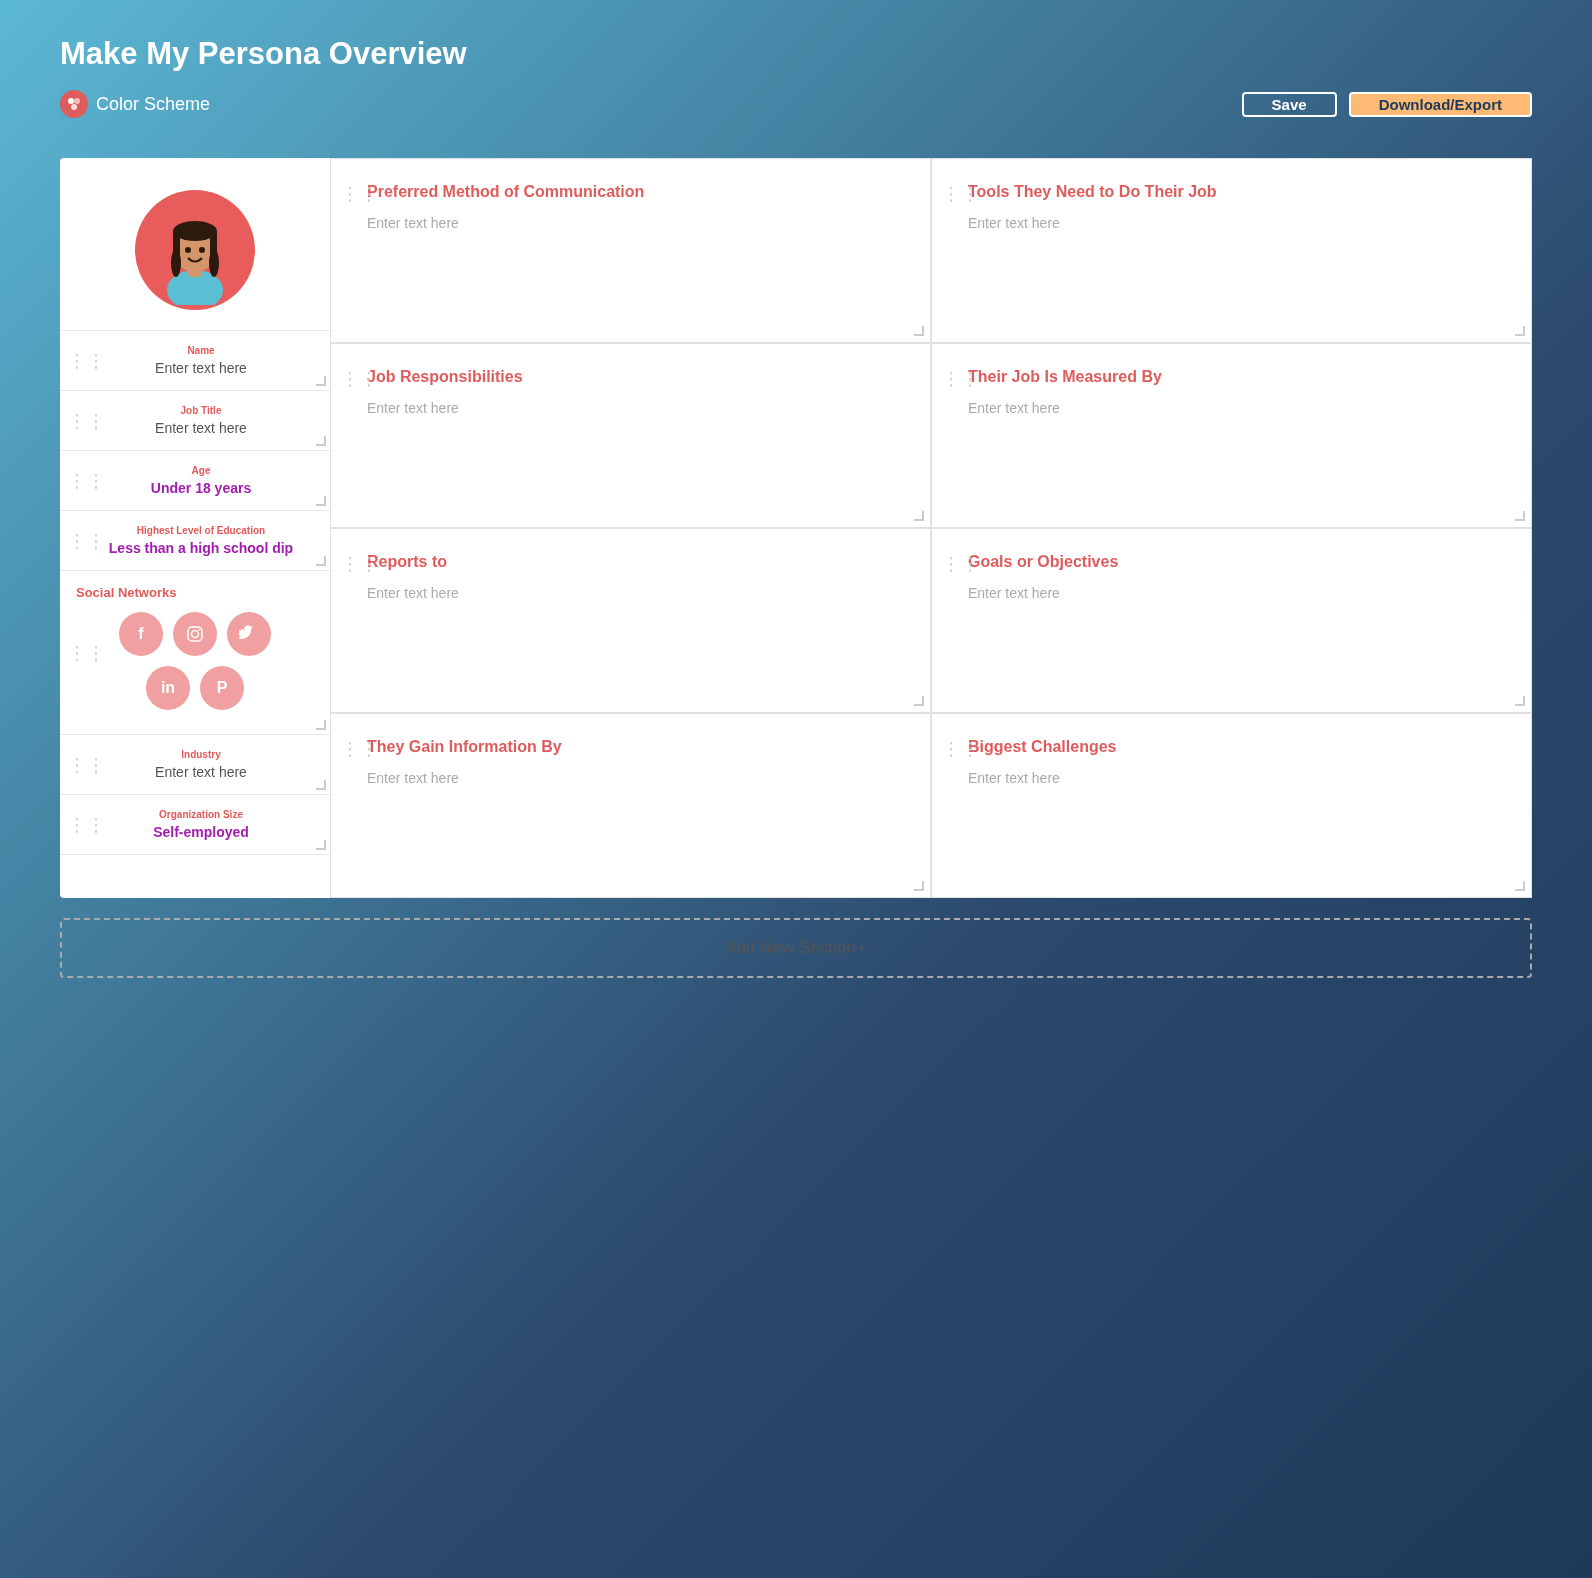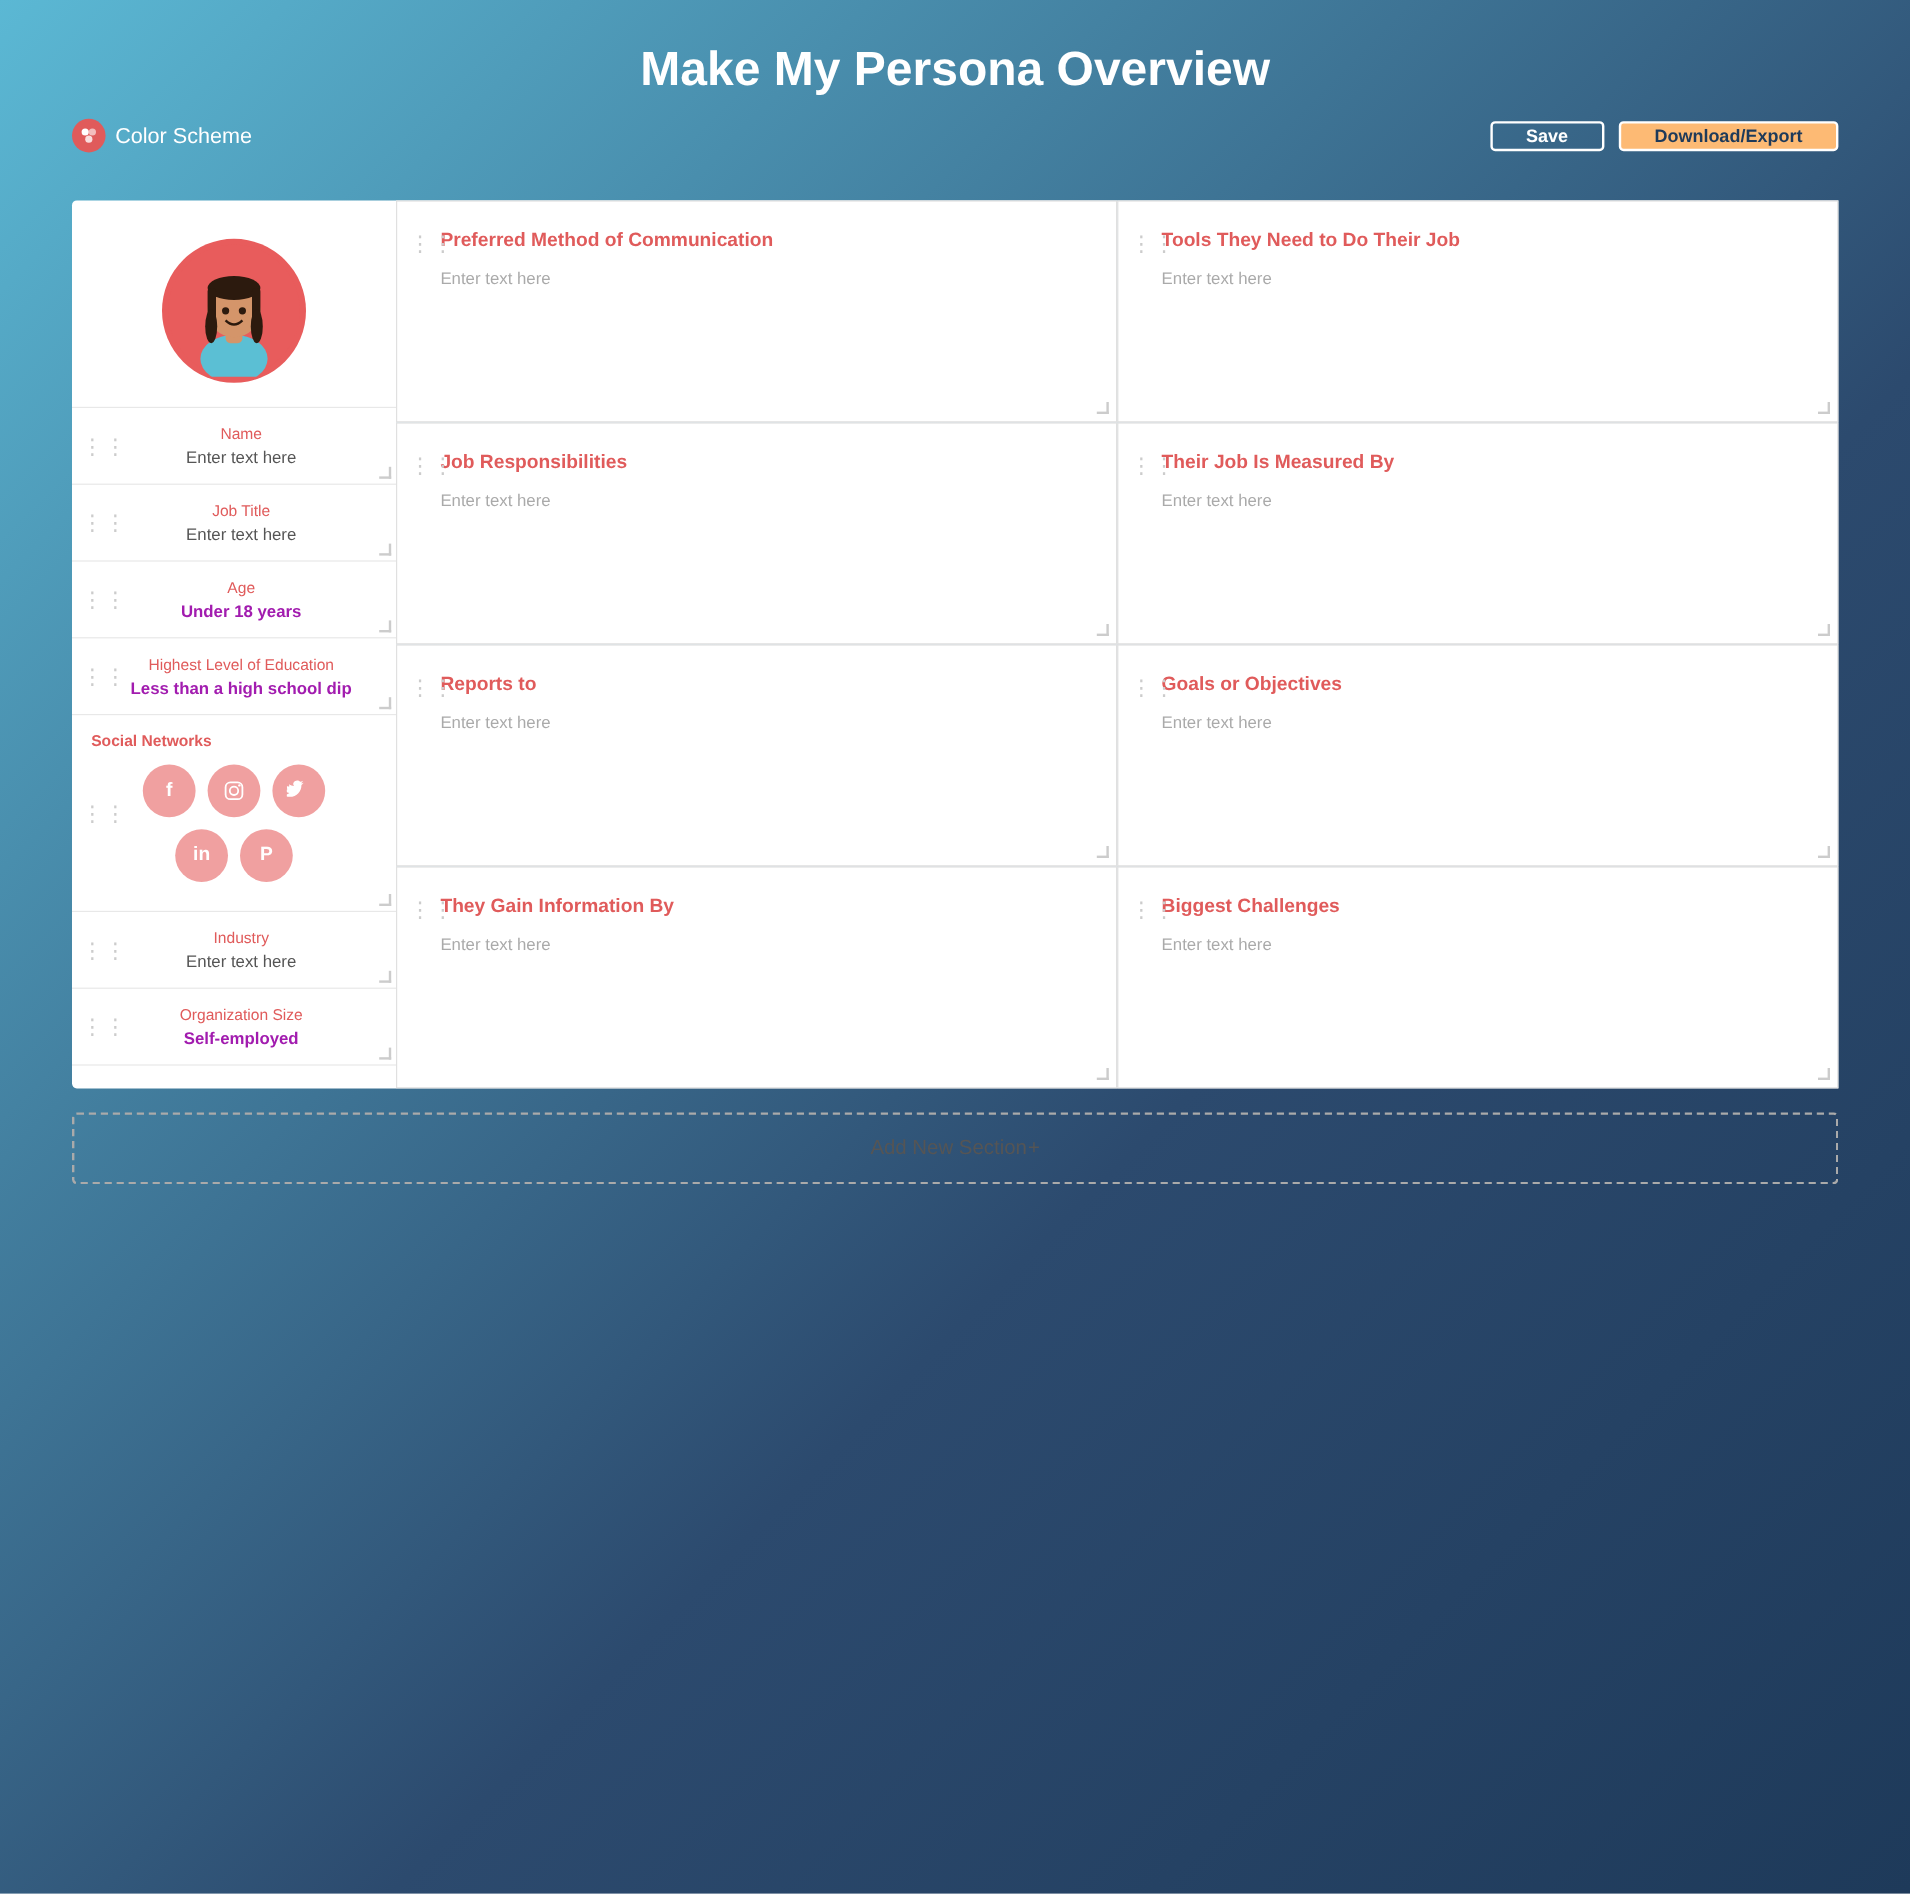--- a/index.html
+++ b/index.html
@@ -7,24 +7,23 @@
       font-family: 'Segoe UI', Arial, sans-serif;
       background: linear-gradient(135deg, #5bb8d4 0%, #2c4a6e 60%, #1e3a5a 100%);
       min-height: 1578px;
       width: 1592px;
     }
     .header {
       padding: 36px 60px 20px 60px;
     }
     .header-title {
       color: #fff;
-      font-size: 40px;
+      font-size: 31px;
       font-weight: 800;
       margin-bottom: 18px;
-      text-align: center;
     }
     .header-controls {
       display: flex;
       align-items: center;
       justify-content: space-between;
     }
     .color-scheme {
       display: flex;
       align-items: center;
       gap: 8px;
@@ -94,22 +93,22 @@
       overflow: hidden;
     }
     .field-section {
       width: 100%;
       border-bottom: 1px solid #e8e8e8;
       padding: 14px 16px 14px 28px;
       position: relative;
     }
     .field-label {
       color: #e05b5b;
-      font-size: 13px;
-      font-weight: 400;
+      font-size: 10px;
+      font-weight: 700;
       text-align: center;
       margin-bottom: 4px;
     }
     .field-value {
       color: #555;
       font-size: 14px;
       text-align: center;
     }
     .field-value.bold {
       font-weight: 700;

